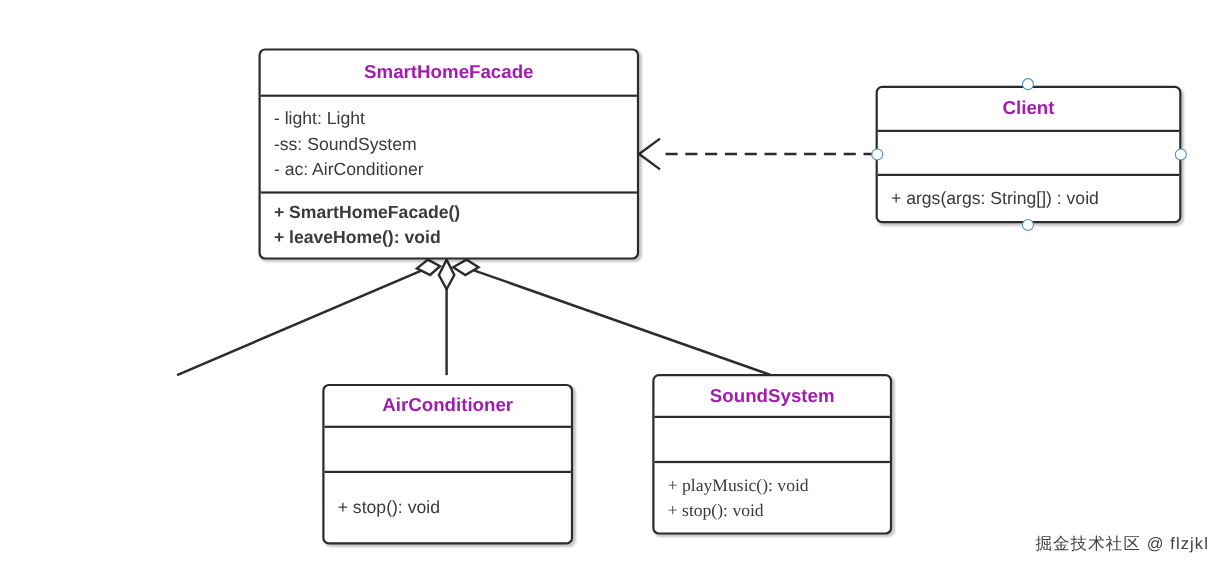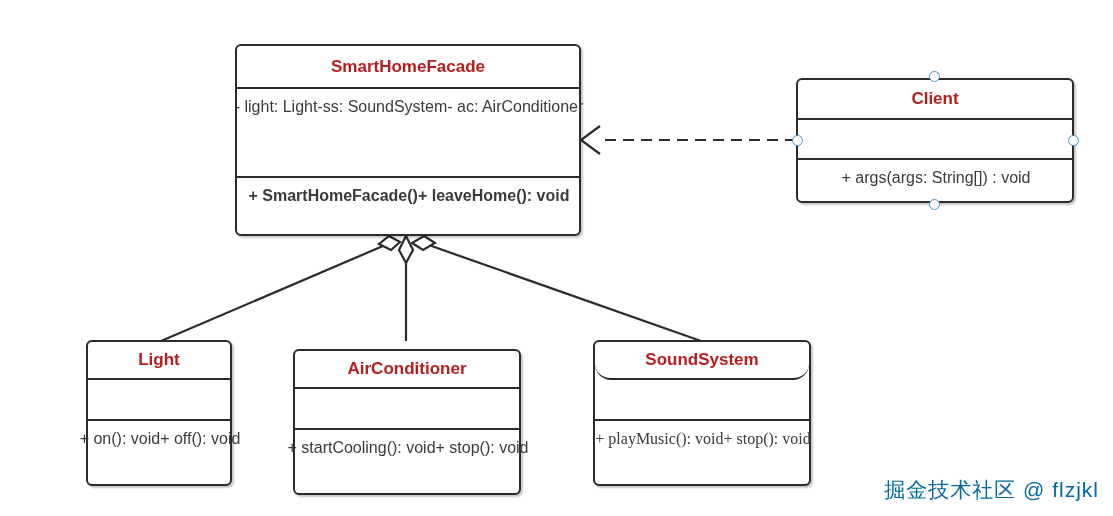--- a/index.html
+++ b/index.html
@@ -32,33 +32,33 @@
     border: 2px solid #2b2b2b;
     border-radius: 6px;
     box-shadow: 2px 2px 2px rgba(0,0,0,0.22);
     display: flex;
     flex-direction: column;
     z-index: 3;
   }
   .uml-name {
     font-weight: bold;
     font-size: 17px;
-    color: #b91c1c;
+    color: #a21caf;
     text-align: center;
     display: flex;
     align-items: center;
     justify-content: center;
     box-sizing: border-box;
     border-bottom: 2px solid #2b2b2b;
   }
   .uml-compartment {
     box-sizing: border-box;
     padding: 6px 10px 6px 12px;
     display: flex;
-    flex-direction: row;
+    flex-direction: column;
     justify-content: center;
   }
   .uml-compartment.divider {
     border-bottom: 2px solid #2b2b2b;
   }
   .uml-member {
     font-size: 16px;
     color: #3a3a3a;
     line-height: 23px;
     white-space: pre;
@@ -71,22 +71,22 @@
     margin-top: -5px;
     border-radius: 50%;
     background: #ffffff;
     border: 1.6px solid #4a90c4;
     z-index: 6;
   }
   #watermark {
     position: absolute;
     right: 14px;
     bottom: 12px;
-    font-size: 21px;
-    color: #0369a1;
+    font-size: 15px;
+    color: #404040;
     letter-spacing: 1px;
     white-space: nowrap;
     z-index: 5;
   }
 </style>
 </head>
 <body>
 
 <div id="canvas">
 
@@ -123,40 +123,31 @@
     <div class="uml-compartment divider" style="height:40px;"></div>
     <div class="uml-compartment" style="flex:1;">
       <div class="uml-member">+ args(args: String[]) : void</div>
     </div>
   </div>
   <div class="handle" style="left:934px; top:76px;"></div>
   <div class="handle" style="left:797px; top:140px;"></div>
   <div class="handle" style="left:1073px; top:140px;"></div>
   <div class="handle" style="left:934px; top:204px;"></div>
 
-  <div class="uml-class" style="left:86px; top:340px; width:146px; height:146px;">
-    <div class="uml-name" style="height:38px;">Light</div>
-    <div class="uml-compartment divider" style="height:41px;"></div>
-    <div class="uml-compartment" style="flex:1;">
-      <div class="uml-member">+ on(): void</div>
-      <div class="uml-member">+ off(): void</div>
-    </div>
-  </div>
 
   <div class="uml-class" style="left:293px; top:349px; width:228px; height:146px;">
     <div class="uml-name" style="height:38px;">AirConditioner</div>
     <div class="uml-compartment divider" style="height:41px;"></div>
     <div class="uml-compartment" style="flex:1;">
-      <div class="uml-member">+ startCooling(): void</div>
       <div class="uml-member">+ stop(): void</div>
     </div>
   </div>
 
   <div class="uml-class" style="left:593px; top:340px; width:218px; height:146px;">
-    <div class="uml-name" style="height:38px;border-radius:16px;">SoundSystem</div>
+    <div class="uml-name" style="height:38px;">SoundSystem</div>
     <div class="uml-compartment divider" style="height:41px;"></div>
     <div class="uml-compartment" style="flex:1;font-family:Liberation Serif, serif;">
       <div class="uml-member">+ playMusic(): void</div>
       <div class="uml-member">+ stop(): void</div>
     </div>
   </div>
 
   <div id="watermark">掘金技术社区 @ flzjkl</div>
 
 </div>

